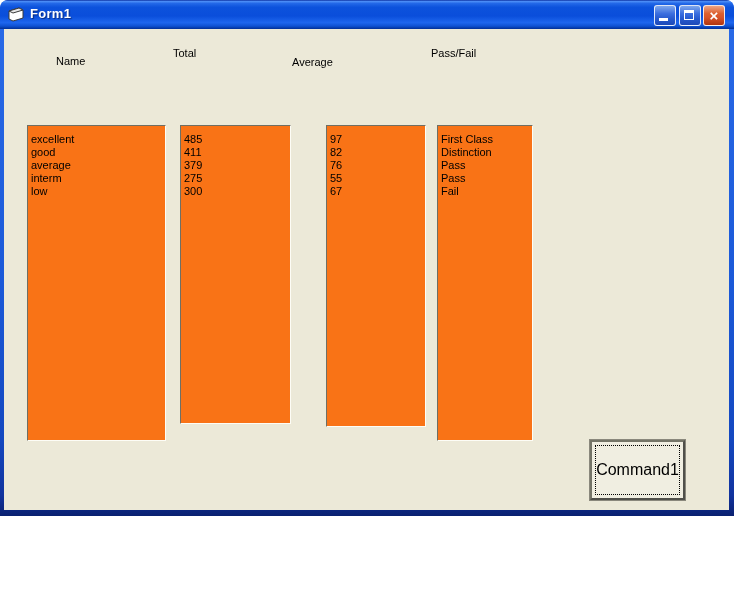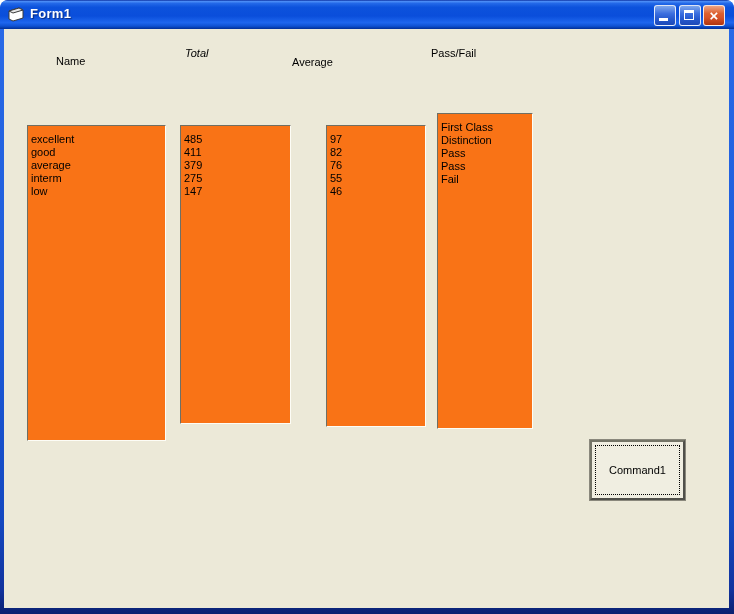--- a/index.html
+++ b/index.html
@@ -4,21 +4,21 @@
 <style>
   html, body {
     margin: 0;
     padding: 0;
     background: #ffffff;
     font-family: "Liberation Sans", sans-serif;
   }
   .window {
     position: relative;
     width: 734px;
-    height: 614px;
+    height: 516px;
     border-radius: 8px 8px 0 0;
     background: linear-gradient(180deg, #2A6BE8 0%, #1B59D8 55%, #1448C0 85%, #11339E 96%, #0A2070 100%);
     overflow: hidden;
     box-sizing: border-box;
   }
   .titlebar {
     position: absolute;
     top: 0; left: 0; right: 0;
     height: 29px;
     border-radius: 7px 7px 0 0;
@@ -122,21 +122,21 @@
   }
   .focus-rect {
     position: absolute;
     left: 3px; top: 3px; right: 3px; bottom: 3px;
     border: 1px dotted #000000;
     display: flex;
     align-items: center;
     justify-content: center;
   }
   .command-button-label {
-    font-size: 11px;
+    font-size: 16px;
     color: #000000;
   }
 </style>
 </head>
 <body>
 
 <div class="window">
 
   <div class="titlebar">
     <span class="titlebar-icon">
@@ -154,46 +154,46 @@
       <span class="glyph-max"></span>
     </span>
     <span class="winbtn close">
       <span class="glyph-close">×</span>
     </span>
   </div>
 
   <div class="client">
 
     <span class="col-label" style="left:52px; top:26px;">Name</span>
-    <span class="col-label" style="left:181px; top:18px;font-style:italic;">Total</span>
+    <span class="col-label" style="left:169px; top:18px;">Total</span>
     <span class="col-label" style="left:288px; top:27px;">Average</span>
     <span class="col-label" style="left:408px; top:18px;margin-left:19px;">Pass/Fail</span>
 
     <div class="listbox" style="left:23px; top:96px; width:139px; height:316px;">
         <div class="list-item">excellent</div>
         <div class="list-item">good</div>
         <div class="list-item">average</div>
         <div class="list-item">interm</div>
         <div class="list-item">low</div>
       </div>
     <div class="listbox" style="left:176px; top:96px; width:111px; height:299px;">
         <div class="list-item">485</div>
         <div class="list-item">411</div>
         <div class="list-item">379</div>
         <div class="list-item">275</div>
-        <div class="list-item">147</div>
+        <div class="list-item">300</div>
       </div>
     <div class="listbox" style="left:322px; top:96px; width:100px; height:302px;">
         <div class="list-item">97</div>
         <div class="list-item">82</div>
         <div class="list-item">76</div>
         <div class="list-item">55</div>
-        <div class="list-item">46</div>
-      </div>
-    <div class="listbox" style="left:433px; top:84px; width:96px; height:316px;">
+        <div class="list-item">67</div>
+      </div>
+    <div class="listbox" style="left:433px; top:96px; width:96px; height:316px;">
         <div class="list-item">First Class</div>
         <div class="list-item">Distinction</div>
         <div class="list-item">Pass</div>
         <div class="list-item">Pass</div>
         <div class="list-item">Fail</div>
       </div>
 
     <div class="command-button" style="left:586px; top:411px; width:95px; height:60px;">
       <div class="focus-rect">
         <span class="command-button-label">Command1</span>

